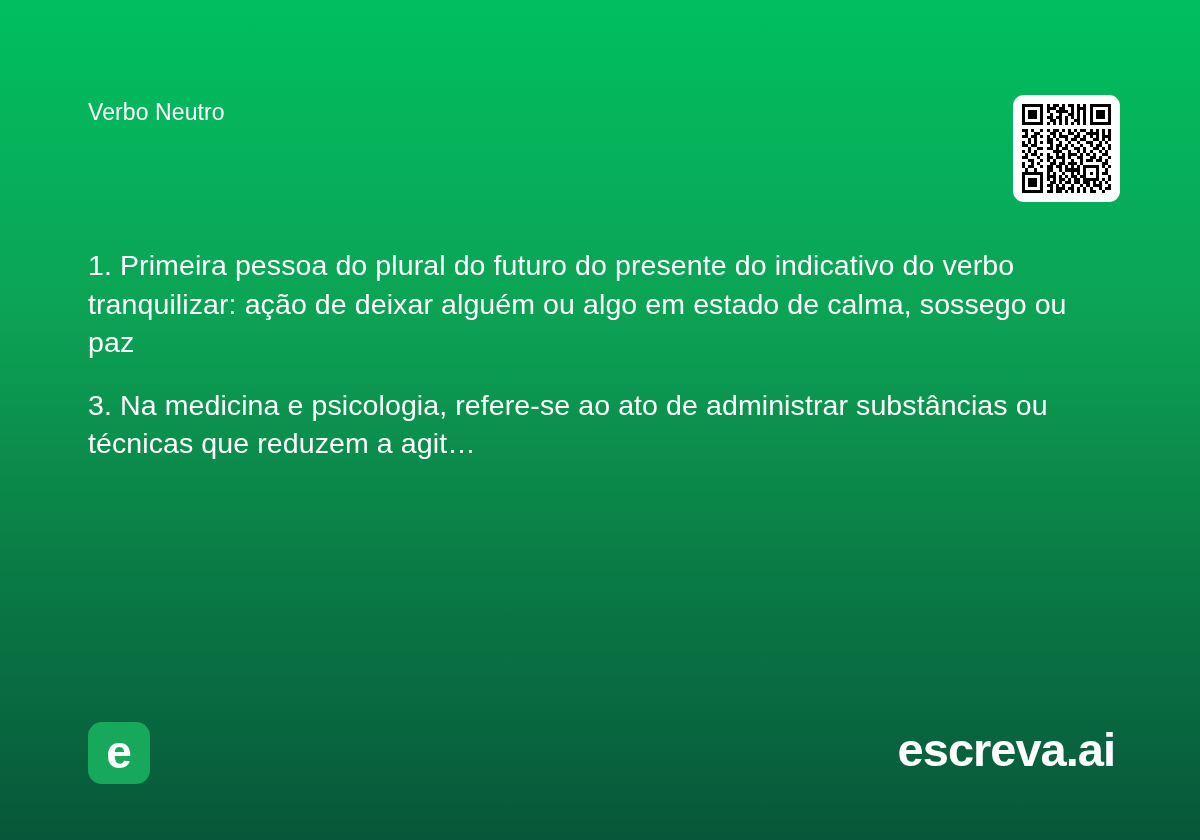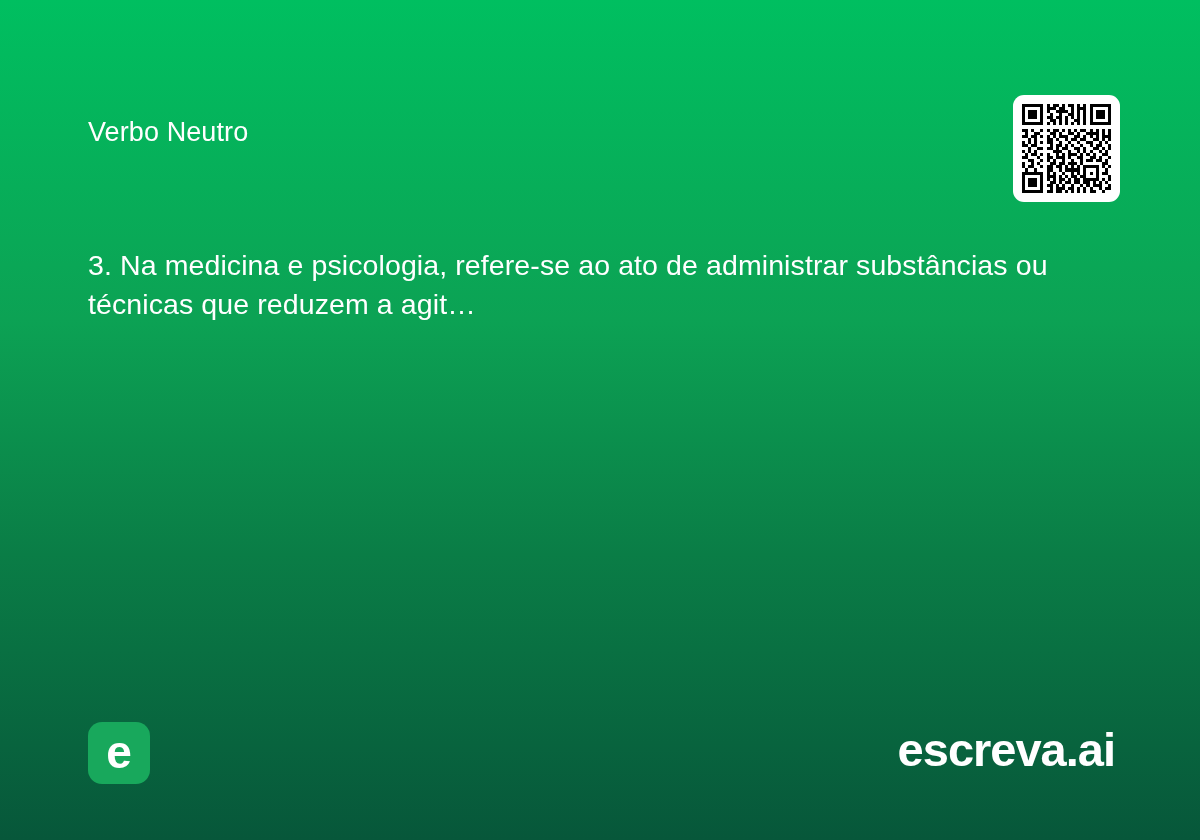--- a/index.html
+++ b/index.html
@@ -29,22 +29,22 @@
     width:880px;
   }
   .title {
     font-size:57px;
     font-weight:bold;
     letter-spacing:-0.5px;
     line-height:1.04;
     white-space:nowrap;
   }
   .subtitle {
-    margin-top:28px;
-    font-size:27px;
+    margin-top:11px;
+    font-size:23px;
     font-weight:normal;
     letter-spacing:0.1px;
     line-height:1.2;
   }
 
   
   .qr-card {
     position:absolute;
     right:80px; top:95px;
     width:107px; height:107px;
@@ -355,20 +355,21 @@
         <rect x="14" y="28" width="1" height="1"></rect>
           <rect x="16" y="28" width="1" height="1"></rect>
         <rect x="18" y="28" width="1" height="1"></rect>
           <rect x="22" y="28" width="2" height="1"></rect>
         <rect x="26" y="28" width="1" height="1"></rect>
       </g>
     </svg>
   </div>
 
   <div class="definitions">
+    <p class="definition">1. Primeira pessoa do plural do futuro do presente do indicativo do verbo tranquilizar: ação de deixar alguém ou algo em estado de calma, sossego ou paz</p>
     <p class="definition">3. Na medicina e psicologia, refere-se ao ato de administrar substâncias ou técnicas que reduzem a agit…</p>
   </div>
 
   <div class="logo">
     <span class="logo-letter">e</span>
   </div>
 
   <div class="brand">escreva.ai</div>
 
 </div>

